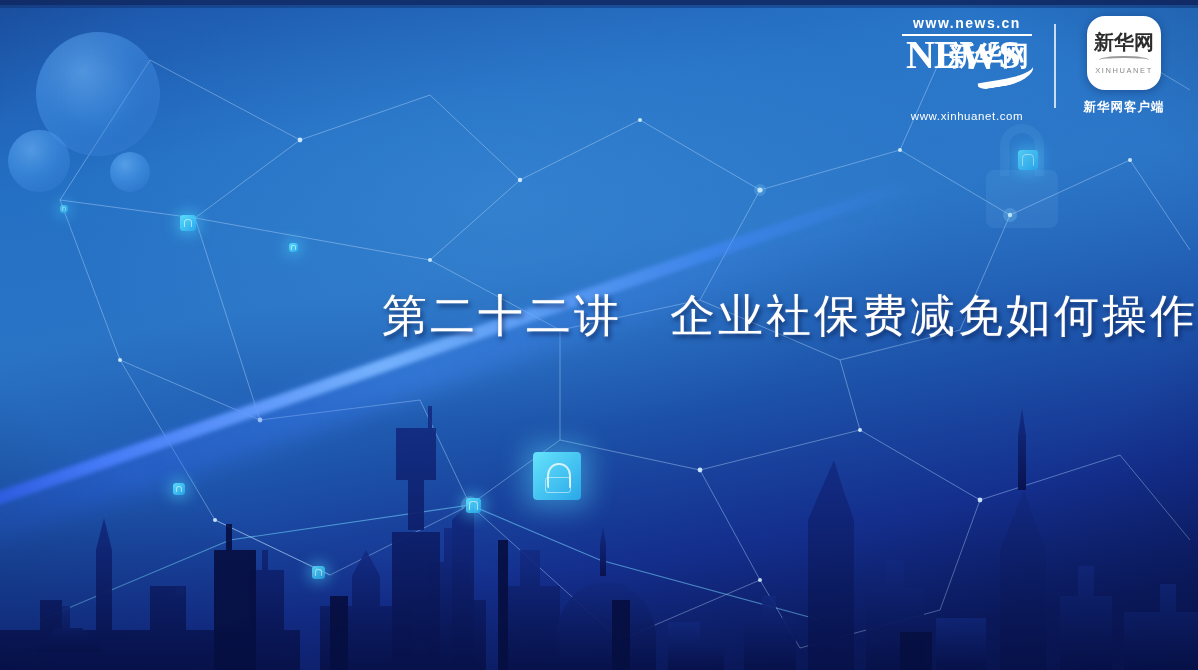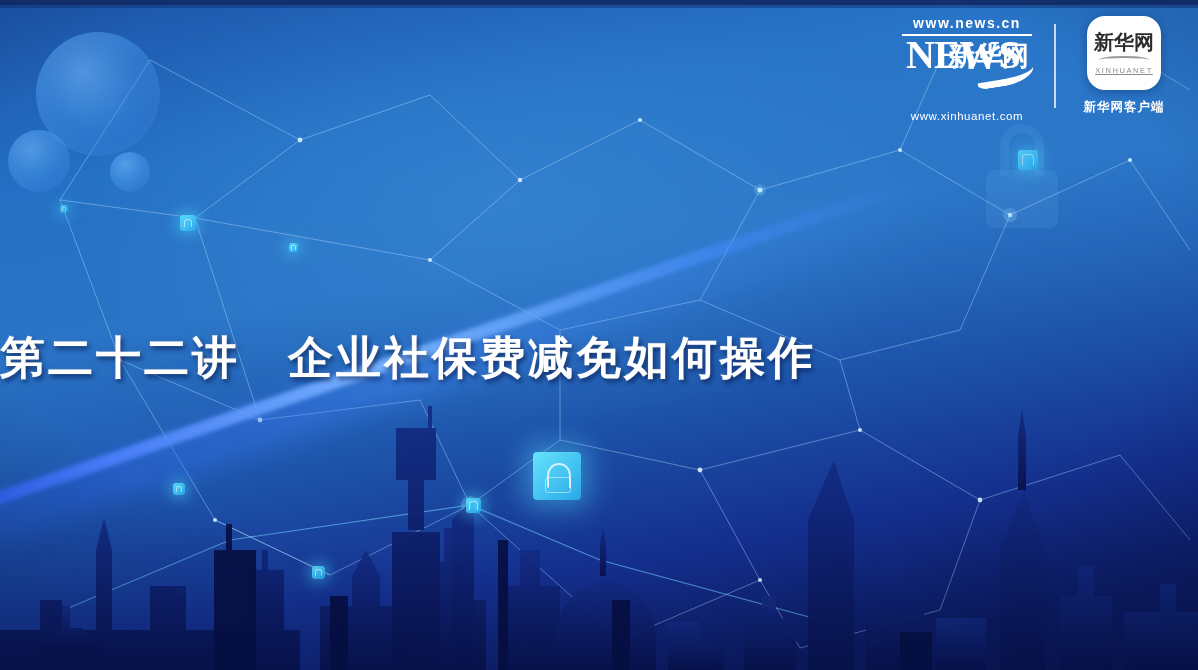--- a/index.html
+++ b/index.html
@@ -69,26 +69,26 @@
   .xh-left .mark .swoosh{position:absolute;right:-2px;top:22px;width:58px;height:26px;
     border-bottom:7px solid #fff;border-radius:0 0 60% 20%;transform:rotate(-9deg);}
   .xh-left .u2{color:#fff;font-size:11.5px;letter-spacing:.6px;line-height:1;margin-top:17px;}
   .divider{width:2px;height:84px;background:rgba(255,255,255,.75);margin:8px 16px 0 0;}
   .xh-right{width:104px;text-align:center;}
   .appicon{width:74px;height:74px;margin:0 auto;border-radius:18px;background:#fff;
     display:flex;flex-direction:column;align-items:center;justify-content:center;
     box-shadow:0 2px 10px rgba(0,20,70,.35);}
   .appicon .zh{color:#2c2c2c;font-size:20px;font-weight:bold;letter-spacing:0px;line-height:1;}
   .appicon .arc{width:50px;height:8px;border-top:2px solid #9a9a9a;border-radius:50%;margin:4px 0 3px;}
-  .appicon .en{color:#8a8a8a;font-size:7.5px;letter-spacing:1.6px;line-height:1;text-decoration:underline;}
+  .appicon .en{color:#8a8a8a;font-size:7.5px;letter-spacing:1.6px;line-height:1;}
   .xh-right .cap{color:#fff;font-size:12.5px;font-weight:bold;letter-spacing:1px;margin-top:9px;}
 
   
-  .title,.subtitle{position:absolute;left:0;width:100%;text-align:left;color:#fff;
-    font-weight:bold;white-space:pre;margin-top:42px;}
+  .title,.subtitle{position:absolute;left:0;width:100%;text-align:right;color:#fff;
+    font-weight:normal;white-space:pre;}
   .title{top:286px;font-size:45px;letter-spacing:3px;
     text-shadow:2px 3px 5px rgba(3,16,62,.65),0 0 2px rgba(255,255,255,.25);}
   .subtitle{top:394px;font-size:33px;letter-spacing:2px;
     text-shadow:2px 3px 5px rgba(3,16,62,.65);}
 </style>
 </head>
 <body>
 
 <div class="stage">
 

